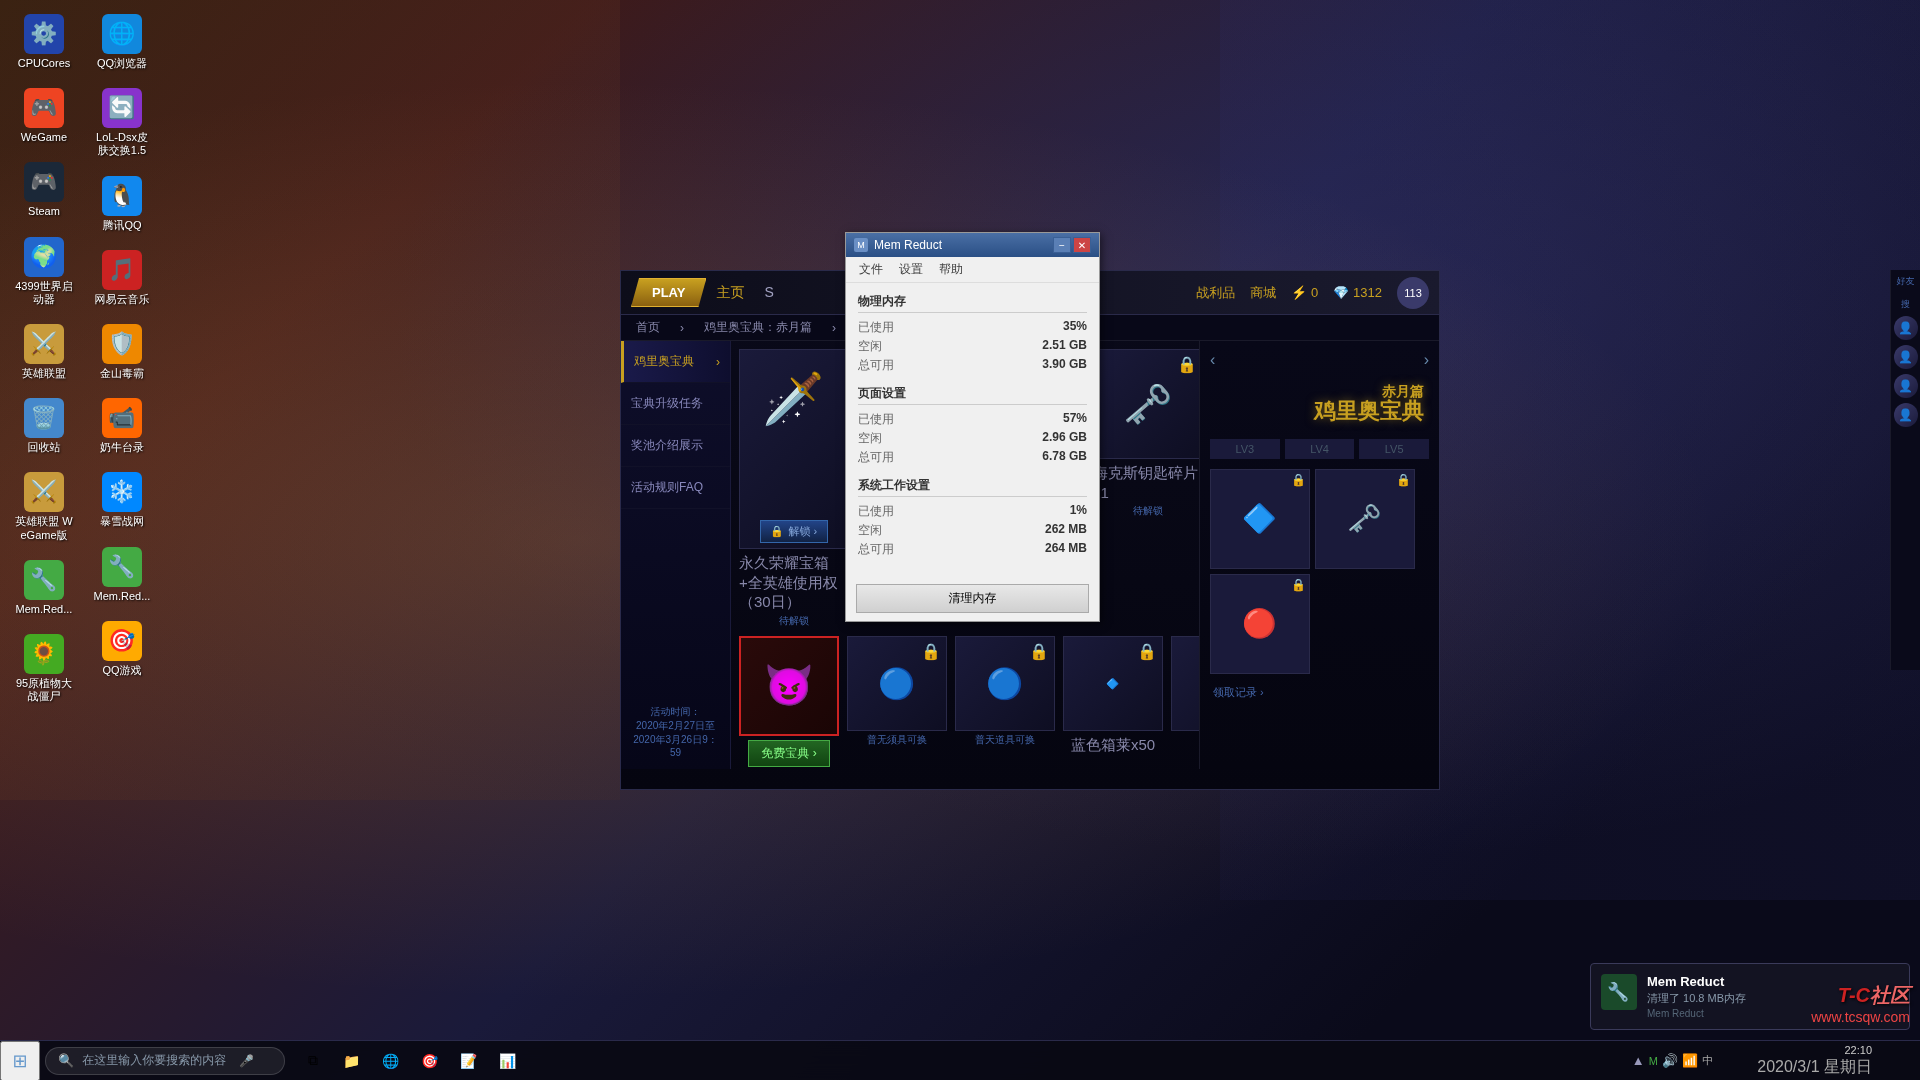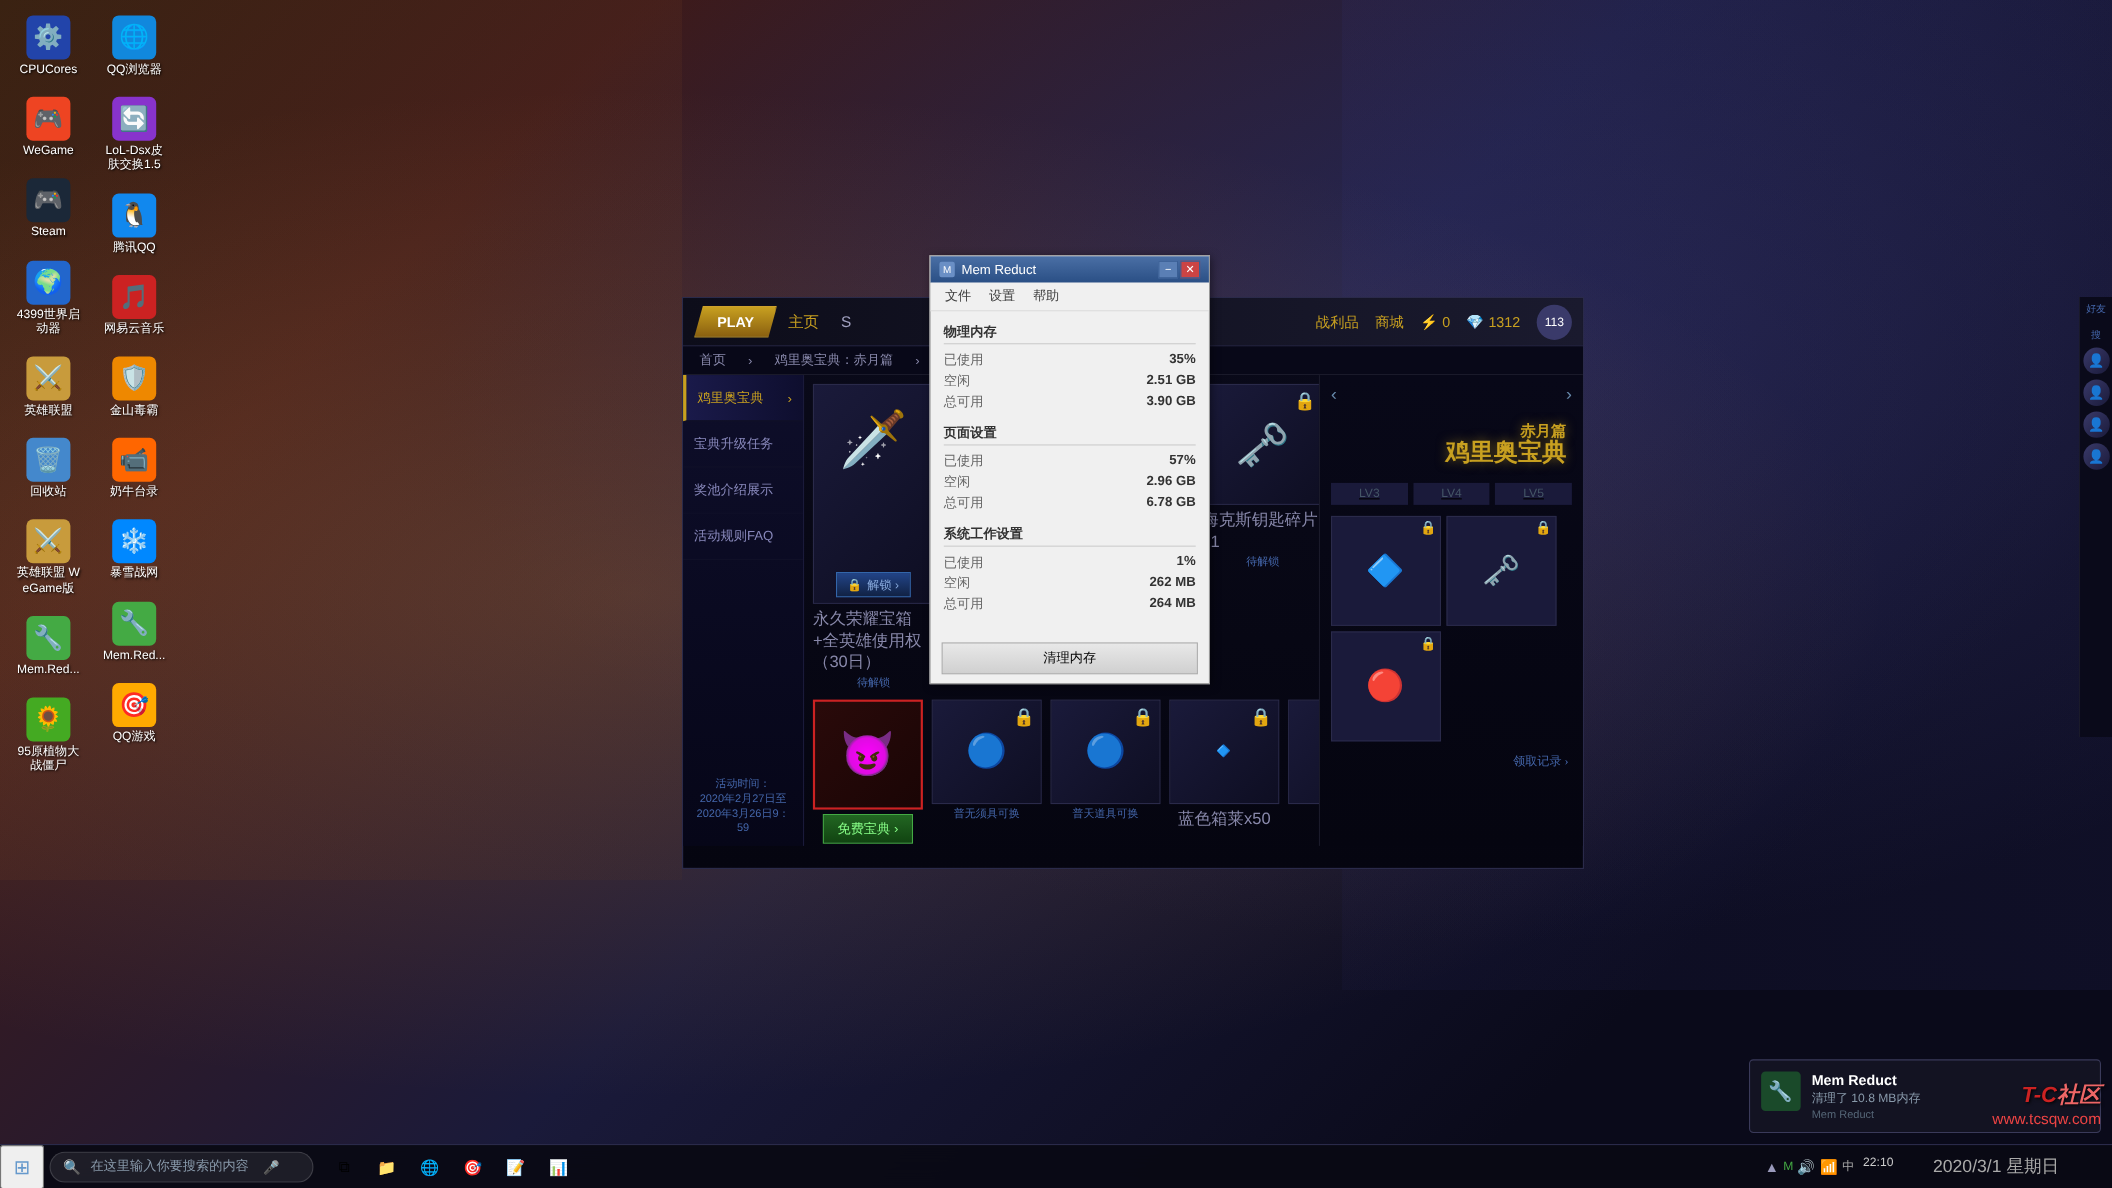--- a/index.html
+++ b/index.html
@@ -282,21 +282,20 @@
       font-size: 28px;
       font-weight: bold;
       text-shadow: 0 0 10px rgba(200,160,30,0.5);
       line-height: 1.1;
       padding: 10px;
     }
     .lv-tabs-right {
       display: flex;
       gap: 5px;
       padding: 5px;
-      text-decoration: underline;
     }
     .lv-tab {
       flex: 1;
       background: #1a1a3a;
       color: #6688aa;
       font-size: 11px;
       padding: 4px 2px;
       text-align: center;
       cursor: pointer;
     }
@@ -912,21 +911,21 @@
         <div style="width:100px;height:100px;background:#1a1a3a;border:1px solid #2a2a4a;display:flex;align-items:center;justify-content:center;position:relative;">
           <span style="position:absolute;top:3px;right:3px;color:#c8a020;font-size:12px;">🔒</span>
           <span style="font-size:28px;">🗝️</span>
         </div>
         <div style="width:100px;height:100px;background:#1a1a3a;border:1px solid #2a2a4a;display:flex;align-items:center;justify-content:center;position:relative;">
           <span style="position:absolute;top:3px;right:3px;color:#c8a020;font-size:12px;">🔒</span>
           <span style="font-size:28px;">🔴</span>
         </div>
       </div>
 
-      <div style="text-align:right;padding:3px 8px;font-family:Liberation Serif, serif;">
+      <div style="padding:3px 8px;">
         <span style="font-size:11px;color:#4466aa;cursor:pointer;">领取记录 ›</span>
       </div>
     </div>
   </div>
 </div>
 
 <div class="mem-reduct-dialog">
 
   <div class="dialog-titlebar">
     <div class="dialog-title-left">
@@ -1055,19 +1054,19 @@
   </div>
 
   <div class="taskbar-right">
     <div class="taskbar-systray">
       <span class="systray-icon">▲</span>
       <span class="systray-icon" style="font-size:11px;color:#44aa44;">M</span>
       <span class="systray-icon">🔊</span>
       <span class="systray-icon">📶</span>
       <span class="systray-icon" style="font-size:11px;color:#aaa;">中</span>
     </div>
-    <div style="display:flex;flex-direction:row;">
+    <div style="display:flex;flex-direction:column;align-items:flex-end;">
       <span class="taskbar-time">22:10</span>
       <span class="taskbar-date">2020/3/1 星期日</span>
     </div>
     <div style="width:30px;height:40px;cursor:pointer;"></div>
   </div>
 </div>
 
 </body></html>

